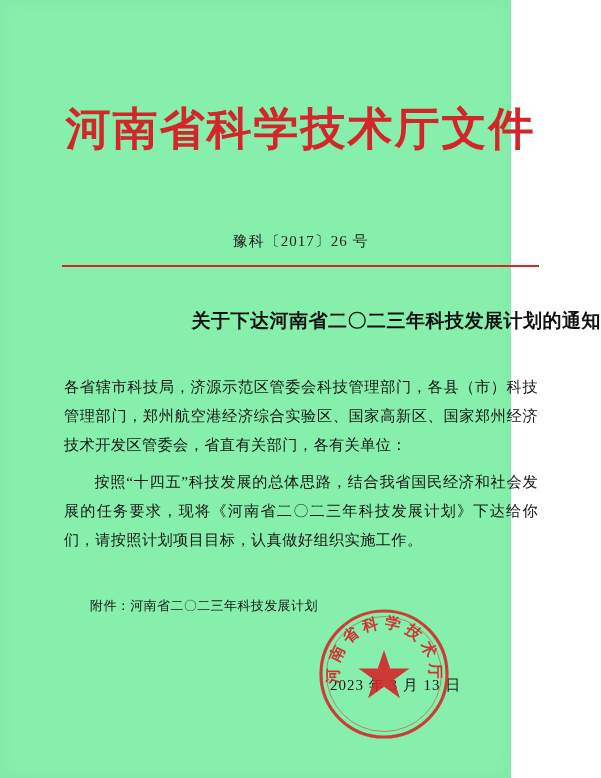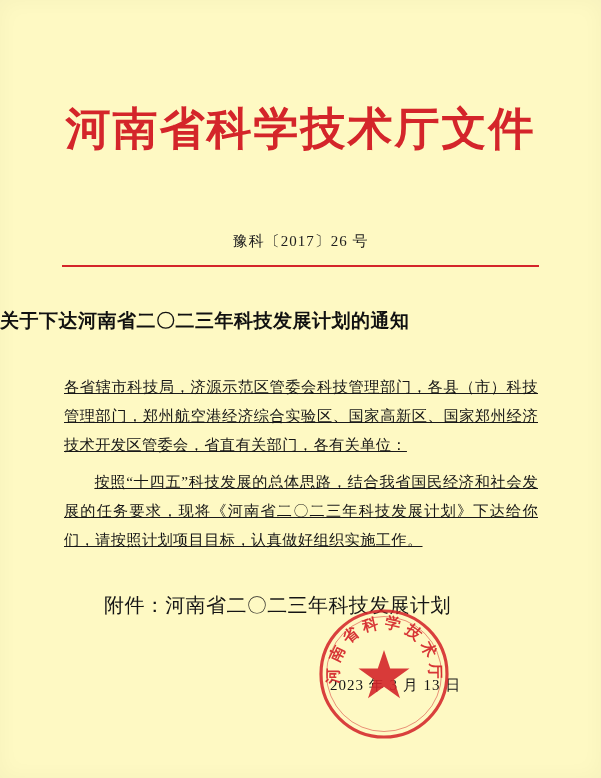--- a/index.html
+++ b/index.html
@@ -9,23 +9,23 @@
   }
   body {
     width: 601px;
     height: 778px;
     font-family: "Liberation Serif", "DejaVu Serif", serif;
     color: #1a1a1a;
     overflow: hidden;
   }
   .page {
     position: relative;
-    width: 601px;
+    width: 511px;
     height: 778px;
-    background: #fef9c3;
+    background: #86efac;
     box-sizing: border-box;
     padding-left: 13px;
   }
   
   .page::before {
     content: "";
     position: absolute;
     inset: 0;
     box-shadow: inset 0 0 22px rgba(0,0,0,0.035);
     pointer-events: none;
@@ -64,34 +64,33 @@
     width: 477px;
     height: 2px;
     background: #d4252a;
   }
 
   .subject {
     position: absolute;
     top: 308px;
     left: 0;
     width: 601px;
-    text-align: left;
+    text-align: right;
     font-size: 19px;
     font-weight: 700;
     letter-spacing: 0.5px;
     color: #111111;
     white-space: nowrap;
   }
 
   .body-block {
     position: absolute;
     top: 372px;
     left: 64px;
     width: 474px;
-    text-decoration: underline;
   }
   .para {
     font-size: 15.2px;
     line-height: 29px;
     text-align: justify;
     text-justify: inter-ideograph;
     letter-spacing: 0.4px;
     margin: 0;
     color: #151515;
   }
@@ -100,21 +99,21 @@
   }
   .indent {
     text-indent: 2em;
   }
 
   .attachment {
     position: absolute;
     top: 591px;
     left: 64px;
     width: 474px;
-    font-size: 20px;
+    font-size: 13px;
     line-height: 29px;
     letter-spacing: 0.4px;
     text-indent: 2em;
     color: #151515;
   }
 
   .date-line {
     position: absolute;
     top: 676px;
     left: 330px;

